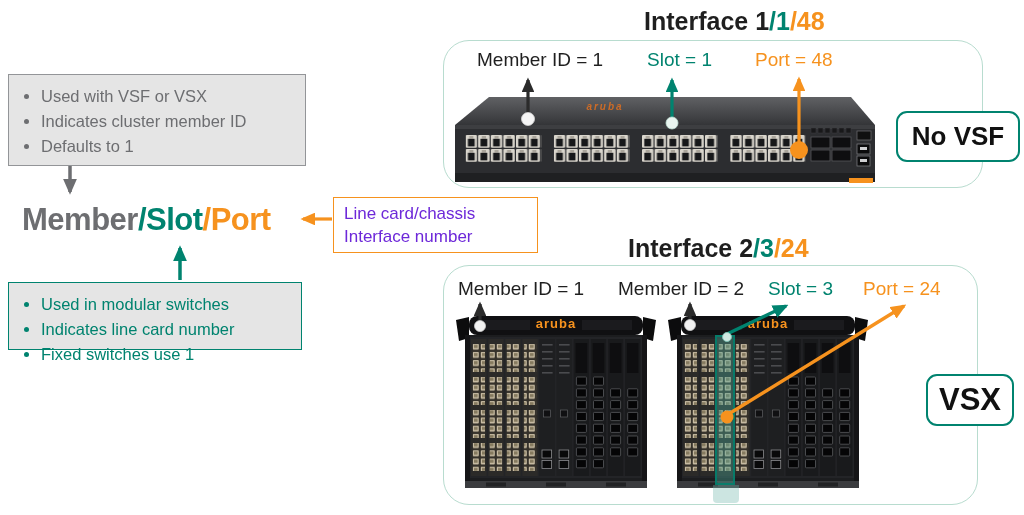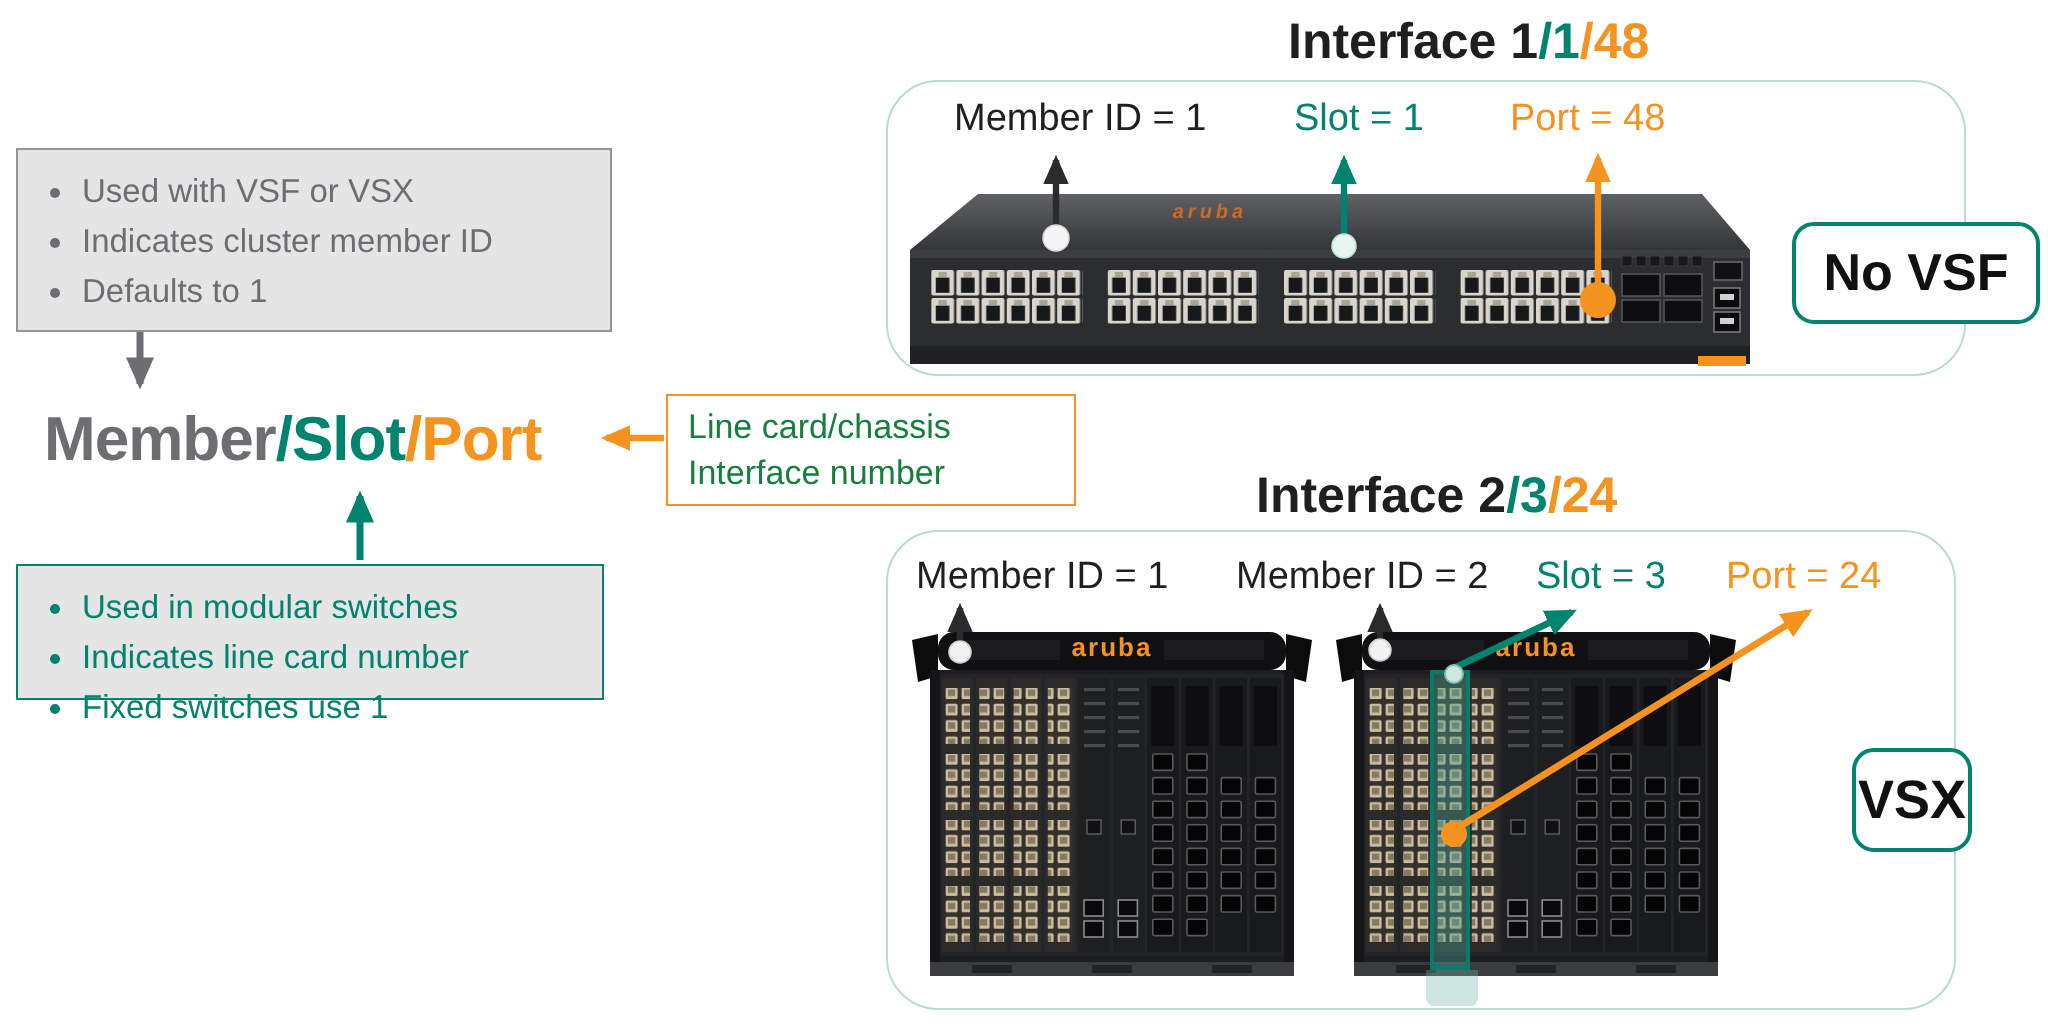--- a/index.html
+++ b/index.html
@@ -5,35 +5,35 @@
   html,body{margin:0;padding:0;}
   body{width:1024px;height:515px;position:relative;background:#ffffff;overflow:hidden;
        font-family:"Liberation Sans","DejaVu Sans",sans-serif;}
   .abs{position:absolute;}
   
   .info-box{border:1.6px solid #939598;background:#e5e5e5;padding:9px 12px 9px 8px;box-sizing:border-box;}
   .info-box ul{margin:0;padding-left:24px;}
   .info-box li{font-size:16.5px;line-height:25px;}
   .gray-box{left:8px;top:74px;width:298px;height:92px;color:#6d6e71;border-color:#939598;}
   .teal-box{left:8px;top:282px;width:294px;height:68px;color:#00836F;border-color:#00836F;}
-  .orange-box{left:333px;top:197px;width:205px;height:56px;color:#15803d;border:1.6px solid #F6921E;
+  .orange-box{left:333px;top:197px;width:205px;height:56px;color:#6d28d9;border:1.6px solid #F6921E;
               background:#fff;box-sizing:border-box;padding:4px 10px;font-size:17px;line-height:23px;}
   
   .msp{left:22px;top:202px;font-size:31px;font-weight:bold;letter-spacing:-0.5px;white-space:nowrap;}
   .c-gray{color:#6d6e71;} .c-teal{color:#00836F;} .c-orange{color:#F6921E;} .c-black{color:#1f1f1f;}
   
   .panel{border:1.6px solid #b8dccf;border-radius:26px;background:transparent;box-sizing:border-box;}
   .panel-1{left:443px;top:40px;width:540px;height:148px;}
   .panel-2{left:443px;top:265px;width:535px;height:240px;}
   .heading{font-size:25px;font-weight:bold;white-space:nowrap;}
   .plabel{font-size:19px;white-space:nowrap;z-index:3;}
   .badge{background:#fff;border:2.6px solid #00836F;border-radius:11px;display:flex;align-items:center;
          justify-content:center;font-weight:bold;color:#111;z-index:5;box-sizing:border-box;}
   .badge-novsf{left:884px;top:111px;width:124px;height:51px;font-size:26px;margin-left:12px;}
-  .badge-vsx{left:926px;top:374px;width:60px;height:52px;font-size:27px;}
+  .badge-vsx{left:926px;top:374px;width:88px;height:52px;font-size:31px;}
   
   .art{z-index:1;}
   .logo{z-index:2;text-align:center;font-weight:bold;color:#F6921E;pointer-events:none;}
   .logo-switch{left:555px;top:101px;width:100px;font-size:10px;font-style:italic;letter-spacing:2px;opacity:.85;color:#e2701f;}
   .logo-ch{width:200px;top:314px;font-size:13px;letter-spacing:1px;line-height:20px;}
   .slot-highlight{left:715px;top:335px;width:20px;height:150px;background:rgba(72,160,146,.40);
                   border:2px solid rgba(0,129,109,.85);z-index:2;box-sizing:border-box;}
   .slot-highlight-ext{left:713px;top:485px;width:26px;height:18px;background:rgba(110,180,168,.35);
                   border-radius:0 0 4px 4px;z-index:2;}
   .overlay{left:0;top:0;z-index:4;pointer-events:none;}

